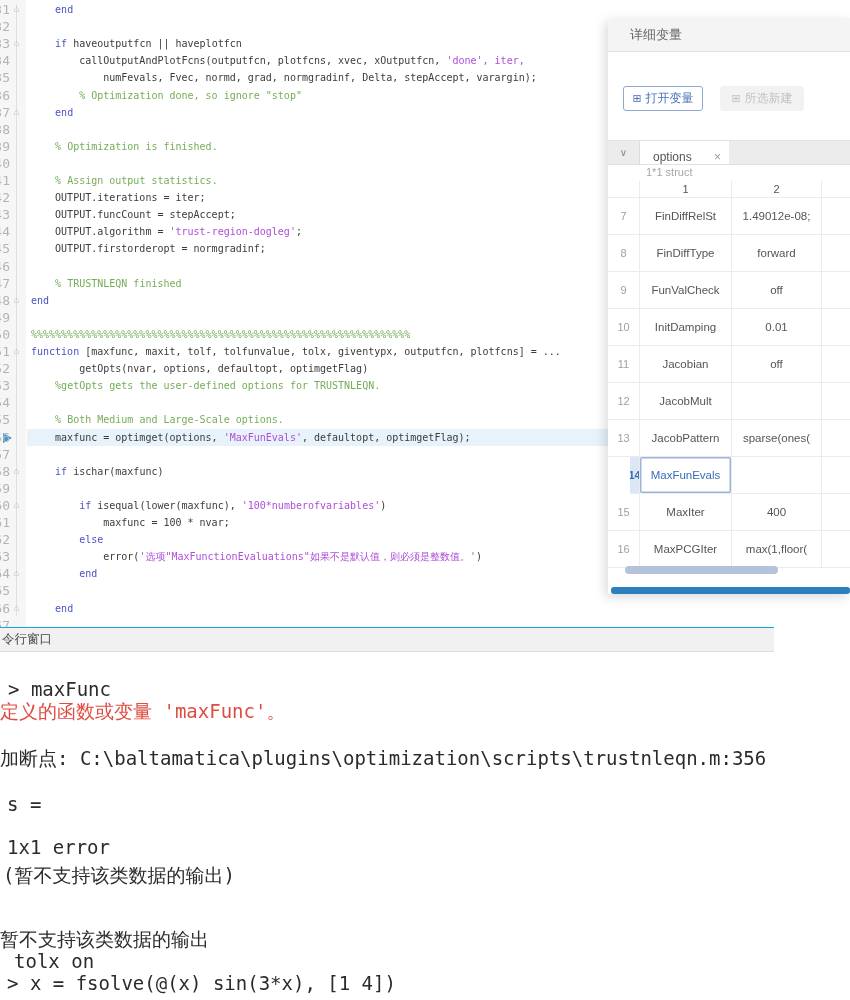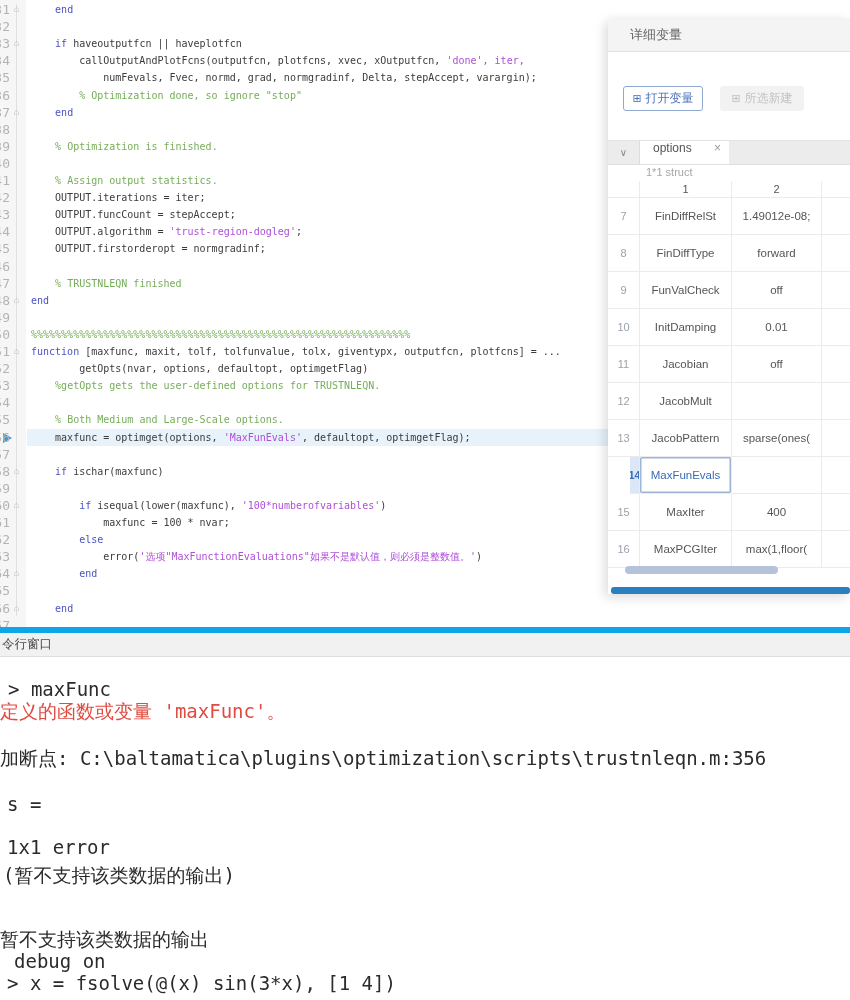--- a/index.html
+++ b/index.html
@@ -14,22 +14,22 @@
   .line-num{position:absolute;left:-30px;width:40px;height:17px;line-height:17px;text-align:right;
             font-family:"DejaVu Sans Mono",monospace;font-size:13px;color:#b4b4b4;}
   .fold-glyph{position:absolute;left:10px;width:13px;height:17px;line-height:16px;text-align:center;
               font-size:9px;color:#b0b0b0;}
   .c-kw{color:#4a52c4;} .c-cm{color:#76ad58;} .c-st{color:#ae4fd8;} .c-tx{color:#3b3b3b;}
   #cur-hl{position:absolute;left:27px;right:0;height:17px;background:#e7f2fb;}
   #dbg-arrow{position:absolute;left:3px;width:0;height:0;
              border-top:5px solid transparent;border-bottom:5px solid transparent;
              border-left:9px solid #2e9ed8;}
   
-  #cw-bar{position:absolute;left:0;top:627px;width:850px;height:23px;background:#f1f1f1;
-          border-top:6px solid #0ea5e9;border-bottom:1px solid #dddddd;z-index:5;}
+  #cw-bar{position:absolute;left:0;top:627px;width:774px;height:23px;background:#f1f1f1;
+          border-top:1px solid #0ea5e9;border-bottom:1px solid #dddddd;z-index:5;}
   #cw-bar span{display:inline-block;margin-left:2px;line-height:23px;font-size:12.5px;color:#4a4a4a;}
   #cw-body{position:absolute;left:0;top:652px;width:850px;height:348px;background:#fff;}
   .cw-line{position:absolute;white-space:pre;font-family:"DejaVu Sans Mono",monospace;
            font-size:19px;color:#2b2b2b;line-height:19px;}
   .cw-error{color:#e04b41;}
   
   #var-panel{position:absolute;left:608px;top:18px;width:242px;height:576px;background:#ffffff;
              border-radius:6px 0 0 0;box-shadow:-3px 3px 12px rgba(0,0,0,.15);z-index:10;overflow:hidden;}
   .vp-header{height:33px;line-height:33px;background:#f4f4f4;border-bottom:1px solid #e2e2e2;
              border-radius:6px 0 0 0;padding-left:22px;font-size:13px;color:#666;}
@@ -37,21 +37,21 @@
   .vp-btn{position:absolute;height:25px;border-radius:3px;font-size:12px;display:flex;
           align-items:center;justify-content:center;gap:4px;cursor:pointer;box-sizing:border-box;
           font-family:"Liberation Sans","DejaVu Sans",sans-serif;}
   #btn-open{left:15px;width:80px;background:#fff;border:1px solid #8fa8d0;color:#4a72b8;}
   #btn-new{left:112px;width:84px;background:#f2f2f2;border:1px solid #f2f2f2;color:#c2c2c2;}
   .btn-ico{font-size:11px;line-height:11px;}
   .vp-tabbar{position:absolute;left:0;top:122px;width:242px;height:23px;background:#ececec;
              border-top:1px solid #e3e3e3;border-bottom:1px solid #e0e0e0;display:flex;}
   .vp-chevron{width:31px;height:23px;line-height:23px;text-align:center;font-size:10px;color:#888;
               border-right:1px solid #dcdcdc;cursor:pointer;}
-  .vp-tab{width:89px;height:23px;background:#ffffff;display:flex;align-items:flex-start;cursor:pointer;}
+  .vp-tab{width:89px;height:23px;background:#ffffff;display:flex;align-items:flex-end;cursor:pointer;}
   .vp-tab .tab-label{flex:1;padding-left:13px;font-size:12px;color:#555;}
   .vp-tab .tab-close{padding-right:8px;font-size:12px;color:#999;cursor:pointer;}
   .vp-type{position:absolute;left:0;top:146px;width:242px;height:17px;line-height:17px;
            padding-left:38px;box-sizing:border-box;font-size:11px;color:#a6a6a6;}
   #vp-table{position:absolute;left:0;top:163px;width:242px;}
   .t-row{display:grid;grid-template-columns:32px 92px 90px 40px;}
   .t-cell{box-sizing:border-box;border-right:1px solid #ebebeb;border-bottom:1px solid #ebebeb;
           display:flex;align-items:center;justify-content:center;font-size:11.5px;color:#555;
           overflow:hidden;white-space:nowrap;}
   .t-head{height:17px;font-size:11px;}
@@ -164,21 +164,21 @@
     <span>令行窗口</span>
   </div>
   <div id="cw-body">
       <div class="cw-line" style="top: 28px; left: 8px;">&gt; maxFunc</div>
       <div class="cw-line cw-error" style="top: 50px; left: 0px;">定义的函数或变量 'maxFunc'。</div>
       <div class="cw-line" style="top: 97px; left: 0px;">加断点: C:\baltamatica\plugins\optimization\scripts\trustnleqn.m:356</div>
       <div class="cw-line" style="top: 143px; left: 7px;">s =</div>
       <div class="cw-line" style="top: 186px; left: 7px;">1x1 error</div>
       <div class="cw-line" style="top: 214px; left: 3px; text-align: right;">(暂不支持该类数据的输出)</div>
       <div class="cw-line" style="top: 278px; left: 0px;">暂不支持该类数据的输出</div>
-      <div class="cw-line" style="top: 300px; left: 14px;">debug on</div>
+      <div class="cw-line" style="top: 300px; left: 14px;">tolx on</div>
       <div class="cw-line" style="top: 322px; left: 7px;">&gt; x = fsolve(@(x) sin(3*x), [1 4])</div>
     </div>
 
   <div id="var-panel">
     <div class="vp-header">详细变量</div>
     <div class="vp-buttons">
       <div class="vp-btn" id="btn-open">
         <span class="btn-ico">⊞</span>
         <span>打开变量</span>
       </div>

